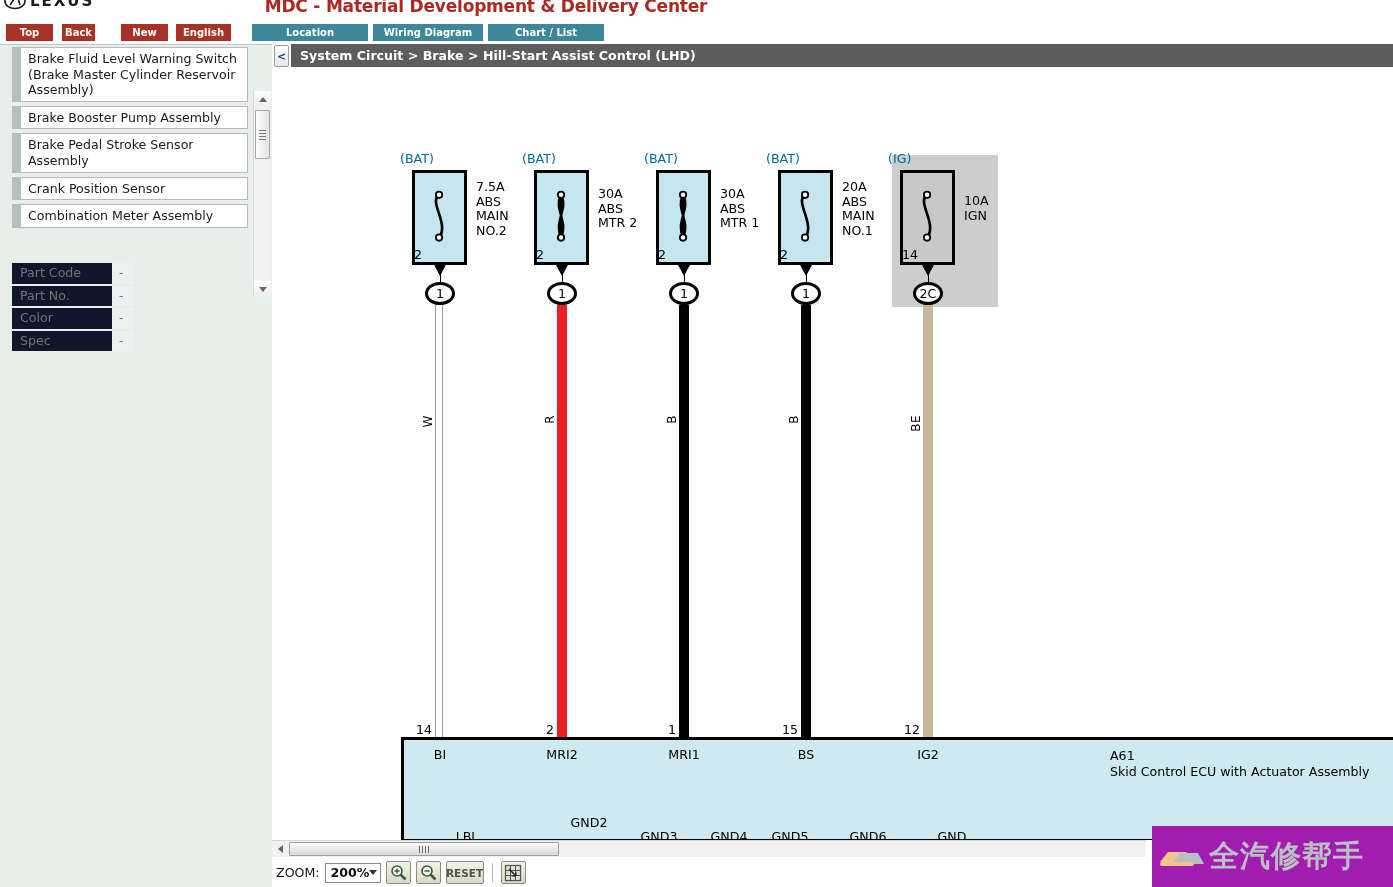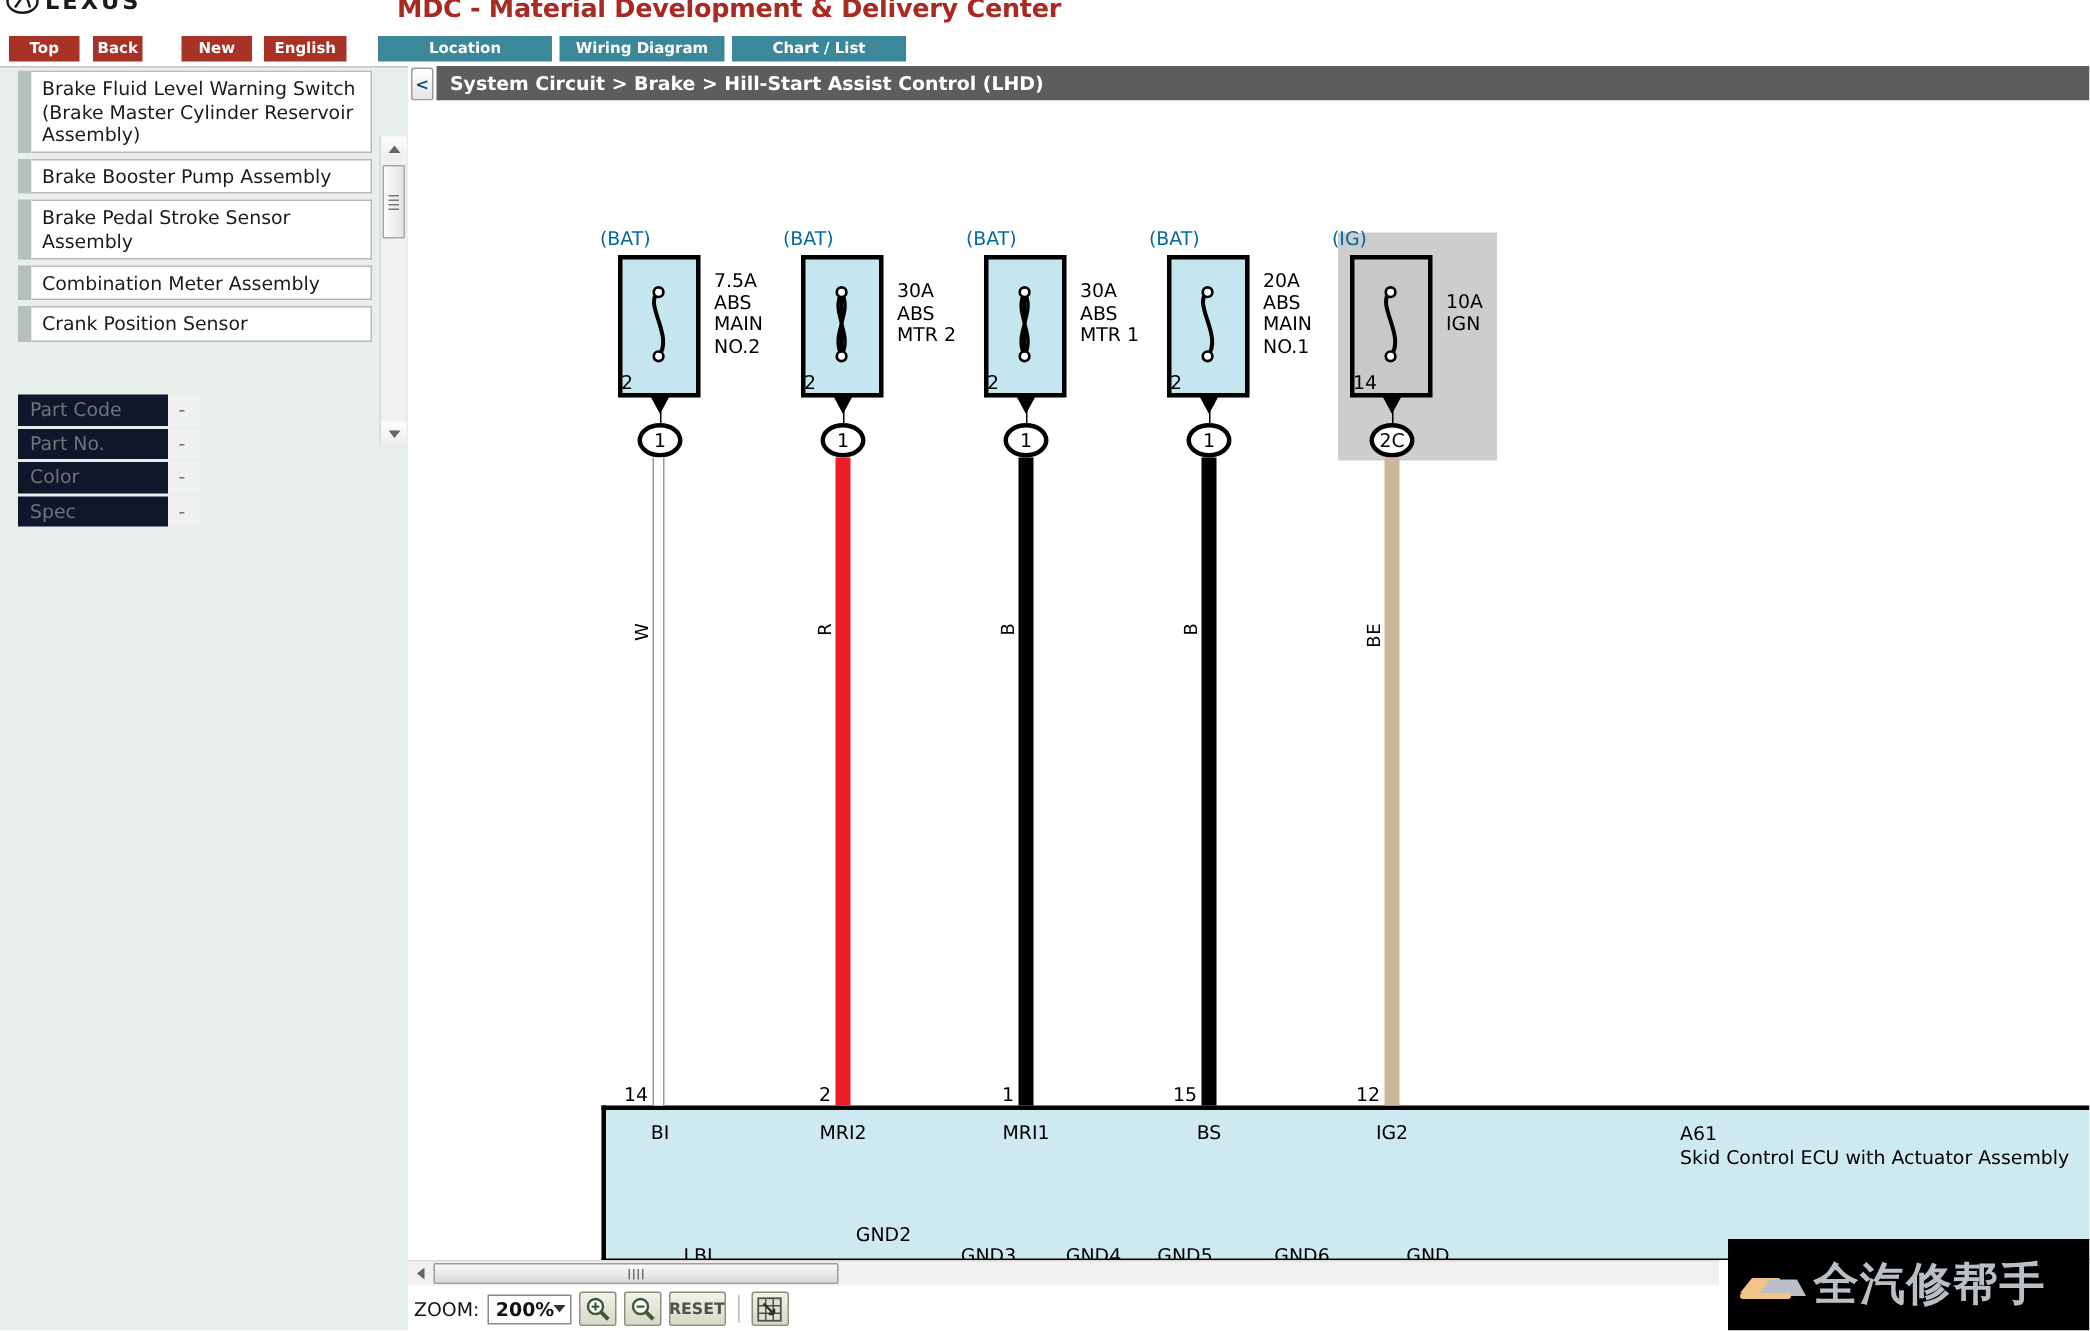--- a/index.html
+++ b/index.html
@@ -186,21 +186,21 @@
   
   .ecu {
     position: absolute; left: 129px; top: 670px;
     width: 1000px; height: 105px;
     background: #cfe9f0; border: 3px solid #000; border-right: none;
   }
   .ecu-pinlabel {
     position: absolute; font-size: 12.6px; color: #000; text-align: center;
   }
   .ecu-name {
-    position: absolute; font-size: 12.6px; color: #000; line-height: 1.3; margin-left: 10px;
+    position: absolute; font-size: 12.6px; color: #000; line-height: 1.3;
   }
 
   
   .hscroll {
     position: absolute; left: 272px; top: 840px; width: 874px; height: 17px;
     background: #f1f1f1; border-top: 1px solid #d9d9d9;
   }
   .hs-arrow {
     position: absolute; top: 0; width: 16px; height: 16px;
     display: flex; align-items: center; justify-content: center; cursor: pointer;
@@ -245,21 +245,21 @@
   .zbtn.reset {
     width: 38px;
     font-size: 10.5px; font-weight: bold; color: #4e5548;
   }
   .zsep { width: 1px; height: 19px; background: #b9b9b9; margin: 0 3px; }
 
   
   .watermark {
     position: absolute; left: 1152px; top: 826px;
     width: 241px; height: 61px;
-    background: #000000;
+    background: #a21caf;
     display: flex; align-items: center; gap: 3px;
     padding-left: 6px;
   }
   .wm-text {
     font-size: 30px; font-weight: bold; color: #b9bfc4;
     letter-spacing: 1px; font-family: "DejaVu Sans", sans-serif;
   }
 </style>
 </head>
 <body>
@@ -297,25 +297,25 @@
         <div class="part-item">
           <div class="part-bar"></div>
           <div class="part-label">Brake Booster Pump Assembly</div>
         </div>
         <div class="part-item">
           <div class="part-bar"></div>
           <div class="part-label">Brake Pedal Stroke Sensor Assembly</div>
         </div>
         <div class="part-item">
           <div class="part-bar"></div>
-          <div class="part-label">Combination Meter Assembly</div>
+          <div class="part-label">Crank Position Sensor</div>
         </div>
         <div class="part-item">
           <div class="part-bar"></div>
-          <div class="part-label">Crank Position Sensor</div>
+          <div class="part-label">Combination Meter Assembly</div>
         </div>
       </div>
 
     <div class="vscroll">
       <div class="vs-arrow up">
           <i></i>
         </div>
       <div class="vs-thumb">
         <div class="vs-grip">
           <div></div>

